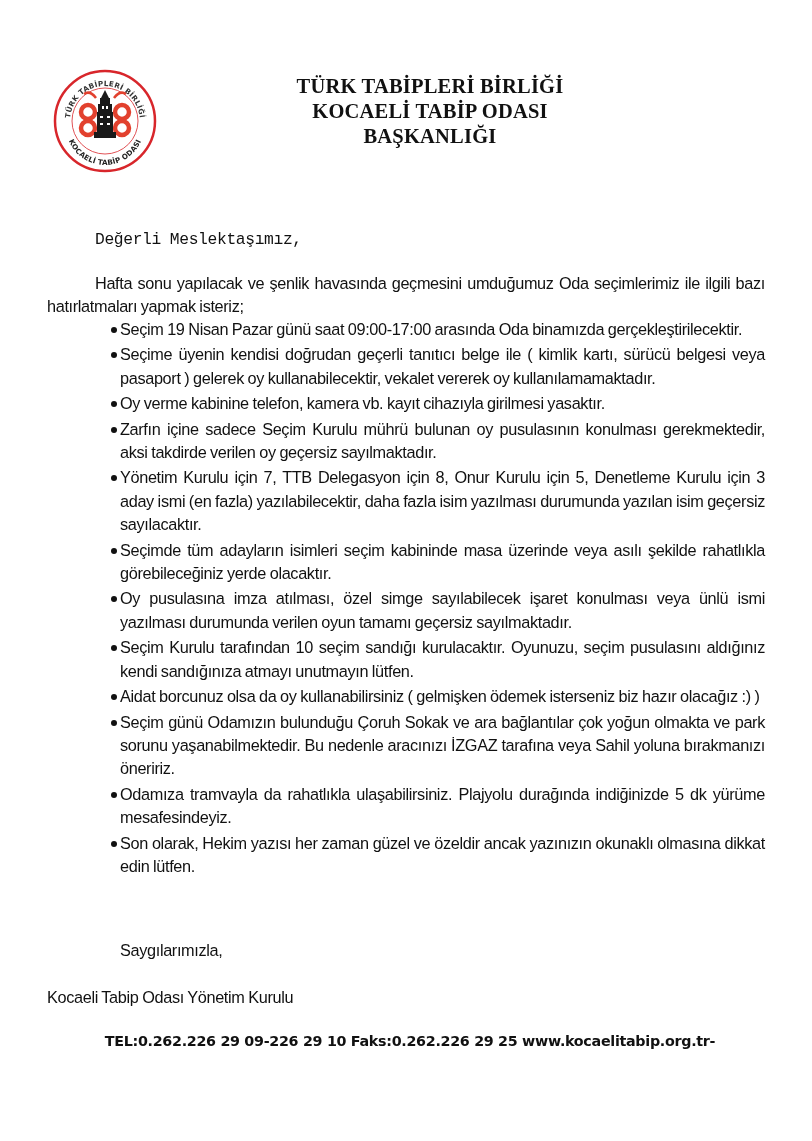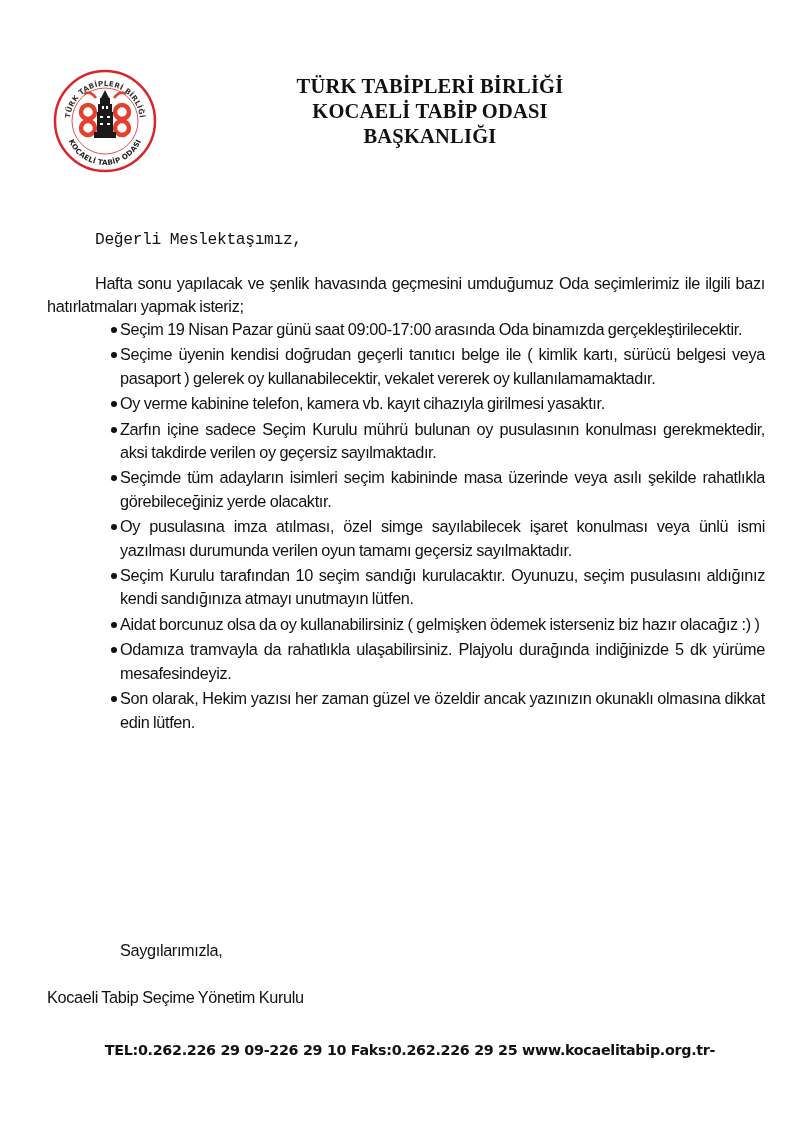--- a/index.html
+++ b/index.html
@@ -24,21 +24,21 @@
     position: relative; padding-left: 22px; font-size: 16.3px; line-height: 23.4px; text-align: justify;
     letter-spacing: -0.35px; word-spacing: -0.5px; margin: 0 0 2px 0;
   }
   ul.bullets li .dot {
     position: absolute; left: 13px; top: 9px; width: 6px; height: 6px; border-radius: 50%; background: #111;
   }
   .closing { top: 939px; left: 120px; }
   .signature { top: 986px; left: 47px; }
   .footer {
     position: absolute; left: 40px; width: 740px; top: 1030px; text-align: center;
-    font-family: "DejaVu Sans", sans-serif; font-weight: bold; font-size: 14.3px; line-height: 22px; letter-spacing: -0.3px; margin-top: 9px;
+    font-family: "DejaVu Sans", sans-serif; font-weight: bold; font-size: 14.3px; line-height: 22px; letter-spacing: -0.3px;
   }
 </style>
 </head>
 <body>
 
 <div class="logo">
   <svg viewBox="0 0 106 106" width="106" height="106">
     <defs>
       <path id="arcTop" d="M 18 53 A 35 35 0 0 1 88 53"></path>
       <path id="arcBottom" d="M 14 58 A 39 39 0 0 0 92 58"></path>
@@ -89,26 +89,28 @@
 
 <div class="body-text salutation">Değerli Meslektaşımız,</div>
 
 <div class="body-text intro">Hafta sonu yapılacak ve şenlik havasında geçmesini umduğumuz Oda seçimlerimiz ile ilgili bazı hatırlatmaları yapmak isteriz;</div>
 
 <ul class="bullets">
   <li><span class="dot"></span><span>Seçim 19 Nisan Pazar günü saat 09:00-17:00 arasında Oda binamızda gerçekleştirilecektir.</span></li>
   <li><span class="dot"></span><span>Seçime üyenin kendisi doğrudan geçerli tanıtıcı belge ile ( kimlik kartı, sürücü belgesi veya pasaport ) gelerek oy kullanabilecektir, vekalet vererek oy kullanılamamaktadır.</span></li>
   <li><span class="dot"></span><span>Oy verme kabinine telefon, kamera vb. kayıt cihazıyla girilmesi yasaktır.</span></li>
   <li><span class="dot"></span><span>Zarfın içine sadece Seçim Kurulu mührü bulunan oy pusulasının konulması gerekmektedir, aksi takdirde verilen oy geçersiz sayılmaktadır.</span></li>
+  <li><span class="dot"></span><span>Yönetim Kurulu için 7, TTB Delegasyon için 8, Onur Kurulu için 5, Denetleme Kurulu için 3 aday ismi (en fazla) yazılabilecektir, daha fazla isim yazılması durumunda yazılan isim geçersiz sayılacaktır.</span></li>
   <li><span class="dot"></span><span>Seçimde tüm adayların isimleri seçim kabininde masa üzerinde veya asılı şekilde rahatlıkla görebileceğiniz yerde olacaktır.</span></li>
   <li><span class="dot"></span><span>Oy pusulasına imza atılması, özel simge sayılabilecek işaret konulması veya ünlü ismi yazılması durumunda verilen oyun tamamı geçersiz sayılmaktadır.</span></li>
   <li><span class="dot"></span><span>Seçim Kurulu tarafından 10 seçim sandığı kurulacaktır. Oyunuzu, seçim pusulasını aldığınız kendi sandığınıza atmayı unutmayın lütfen.</span></li>
   <li><span class="dot"></span><span>Aidat borcunuz olsa da oy kullanabilirsiniz ( gelmişken ödemek isterseniz biz hazır olacağız :) )</span></li>
+  <li><span class="dot"></span><span>Seçim günü Odamızın bulunduğu Çoruh Sokak ve ara bağlantılar çok yoğun olmakta ve park sorunu yaşanabilmektedir. Bu nedenle aracınızı İZGAZ tarafına veya Sahil yoluna bırakmanızı öneririz.</span></li>
   <li><span class="dot"></span><span>Odamıza tramvayla da rahatlıkla ulaşabilirsiniz. Plajyolu durağında indiğinizde 5 dk yürüme mesafesindeyiz.</span></li>
   <li><span class="dot"></span><span>Son olarak, Hekim yazısı her zaman güzel ve özeldir ancak yazınızın okunaklı olmasına dikkat edin lütfen.</span></li>
 </ul>
 
 <div class="body-text closing">Saygılarımızla,</div>
-<div class="body-text signature">Kocaeli Tabip Seçime Yönetim Kurulu</div>
+<div class="body-text signature">Kocaeli Tabip Odası Yönetim Kurulu</div>
 
 <div class="footer">
   <div>TEL:0.262.226 29 09-226 29 10 Faks:0.262.226 29 25 www.kocaelitabip.org.tr-</div>
 </div>
 
 </body></html>

